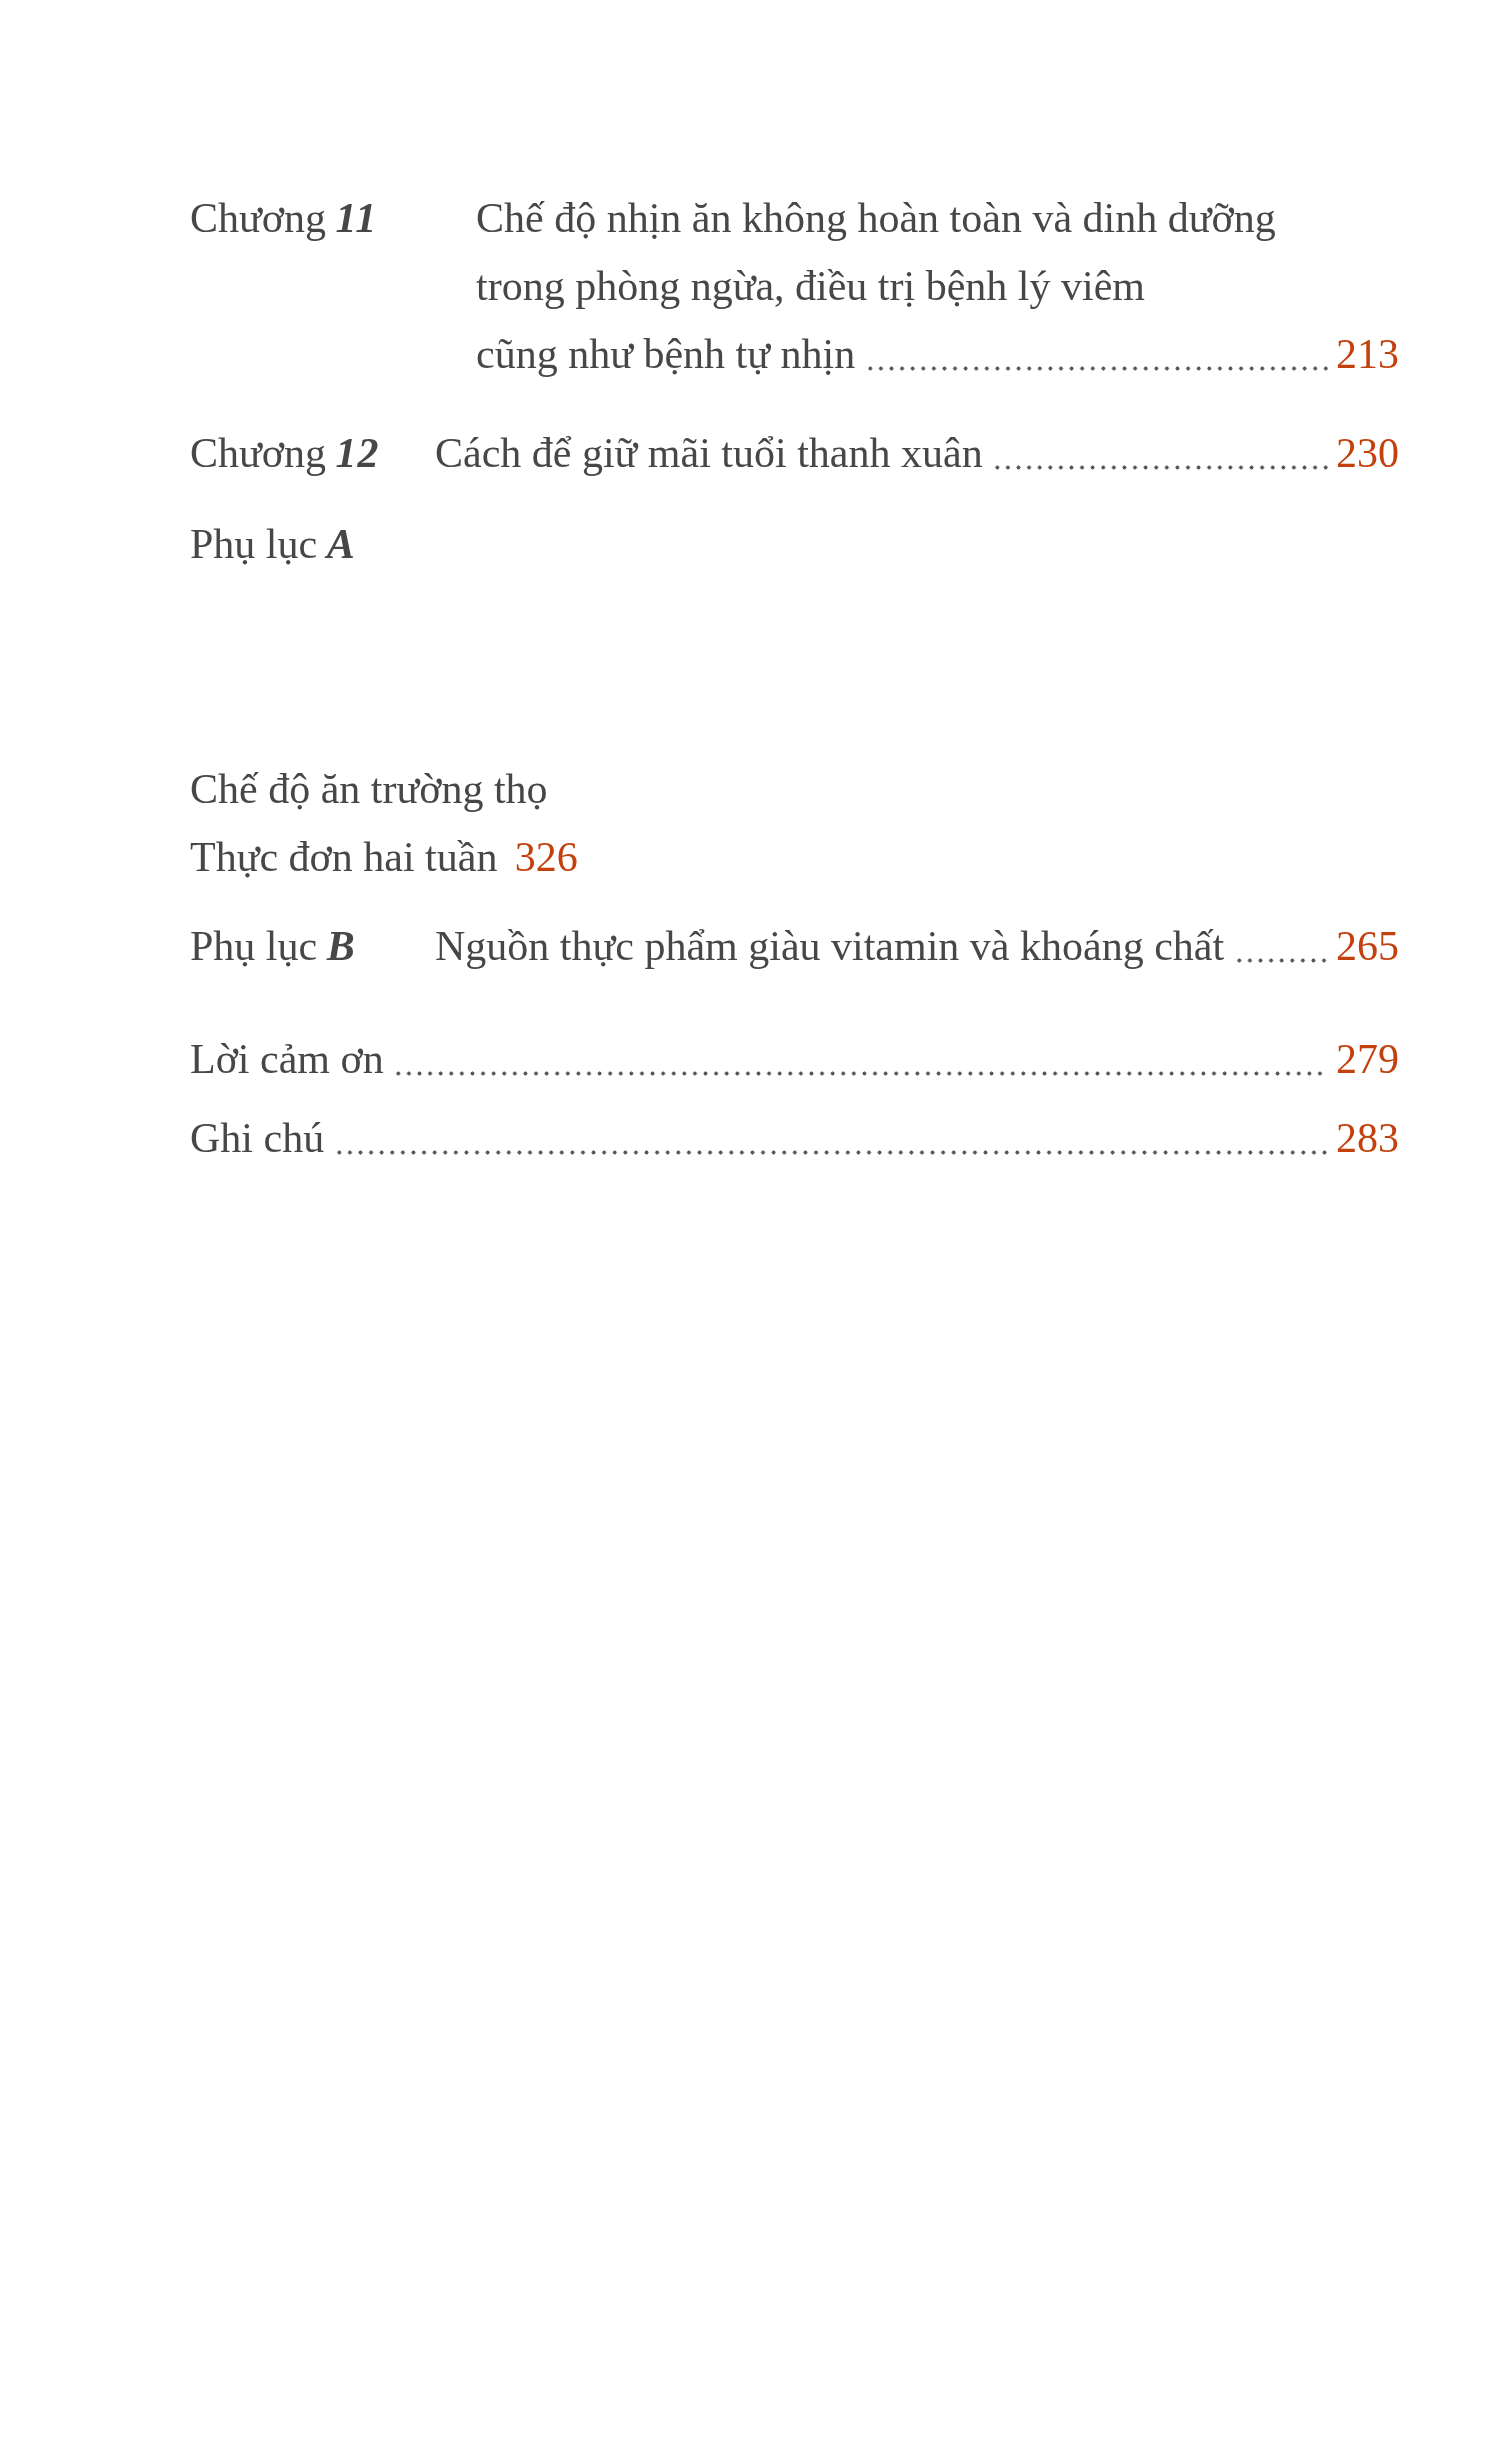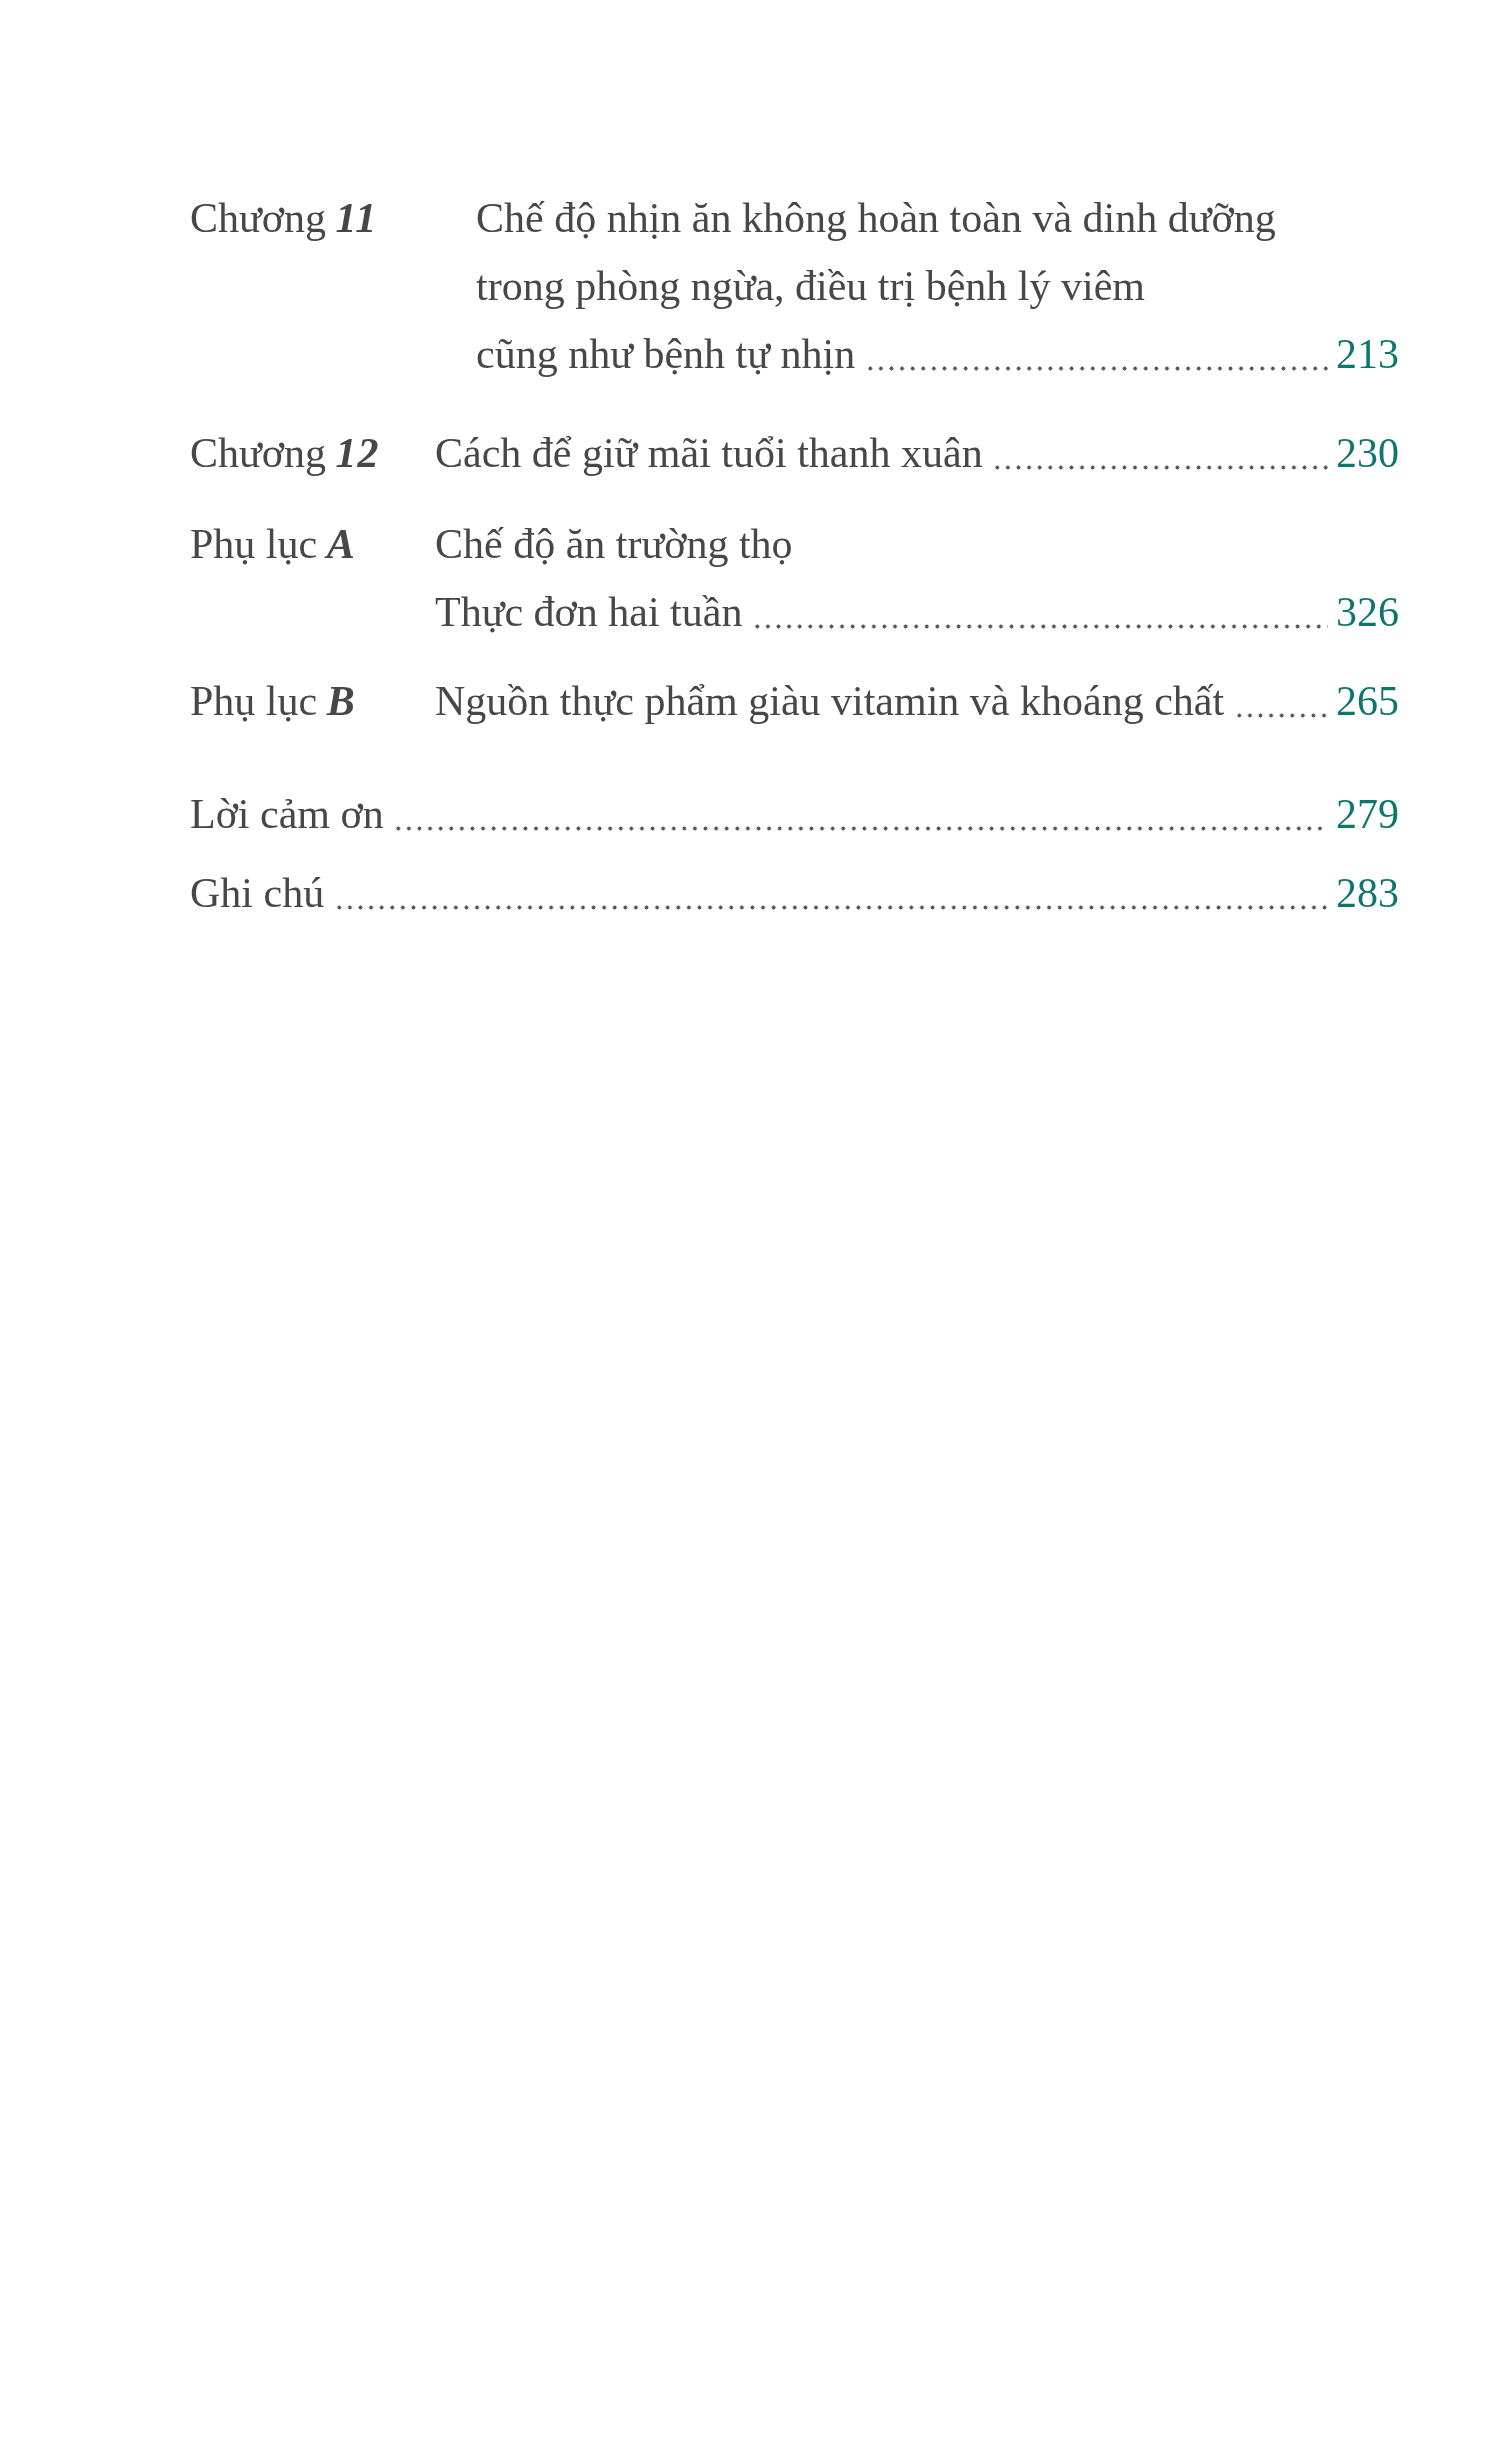--- a/index.html
+++ b/index.html
@@ -31,25 +31,25 @@
   .line-text { white-space: nowrap; flex: 0 0 auto; }
   .dots {
     flex: 1 1 auto;
     height: 68px;
     margin-left: 9.6px;
     background-image: radial-gradient(circle, #565656 1.7px, rgba(86,86,86,0) 2.2px);
     background-size: 10.6px 4.8px;
     background-repeat: repeat-x;
     background-position: 0 46px;
   }
-  .pagenum { flex: 0 0 auto; margin-left: 7.7px; color: #0f766e; }
+  .pagenum { flex: 0 0 auto; margin-left: 7.7px; color: #c2410c; }
   
   .mb-a { margin-bottom: 31px; gap: 41px; }
   .mb-b { margin-bottom: 23px; }
-  .mb-c { margin-bottom: 21px; }
+  .mb-c { margin-bottom: 21px; flex-direction: column; }
   .mb-d { margin-bottom: 45px; }
   .mb-e { margin-bottom: 10.6px; align-items: center; }
 </style>
 </head>
 <body>
 
 <div class="page">
   <main class="toc">
 
     <section class="row mb-a">

